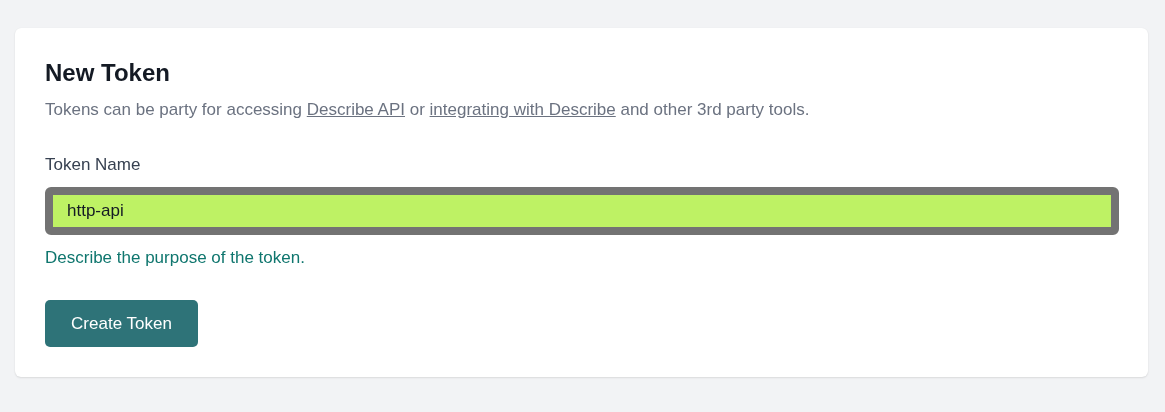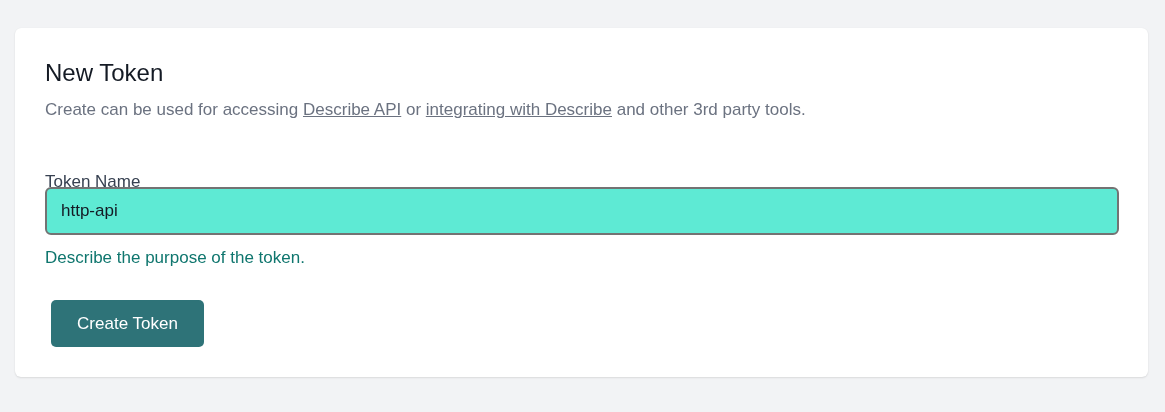--- a/index.html
+++ b/index.html
@@ -13,55 +13,55 @@
   .card {
     position: absolute;
     left: 15px; top: 28px;
     width: 1133px; height: 349px;
     background: #ffffff;
     border-radius: 6px;
     box-shadow: 0 1px 2px rgba(0,0,0,0.10), 0 0 1px rgba(0,0,0,0.06);
   }
   .title {
     position: absolute; left: 30px; top: 31px;
-    font-size: 24px; color: #141a24; margin: 0; font-weight: normal;
+    font-size: 24px; color: #141a24; margin: 0; font-weight: bold;
   }
   .desc {
     position: absolute; left: 30px; top: 72px;
     font-size: 17px; color: #6b7280; white-space: nowrap;
   }
   .desc a { color: #6b7280; text-decoration: underline; }
   .label {
-    position: absolute; left: 30px; top: 144px;
+    position: absolute; left: 30px; top: 127px;
     font-size: 17px; color: #374151;
   }
   .input {
     position: absolute; left: 30px; top: 159px;
     width: 1074px; height: 48px; box-sizing: border-box;
-    border: 2px solid #737373; border-radius: 6px;
+    border: 8px solid #737373; border-radius: 6px;
     padding: 0 14px; font-size: 17px; color: #141a24;
     font-family: "Liberation Sans", "DejaVu Sans", sans-serif;
-    outline: none; background: #5eead4;
+    outline: none; background: #bef264;
   }
   .help {
     position: absolute; left: 30px; top: 220px;
     font-size: 17px; color: #0f766e;
   }
   .btn {
-    position: absolute; left: 36px; top: 272px;
+    position: absolute; left: 30px; top: 272px;
     width: 153px; height: 47px;
     background: #2e7378; color: #fff;
     border: none; border-radius: 5px;
     font-size: 17px; cursor: pointer;
     font-family: "Liberation Sans", "DejaVu Sans", sans-serif;
   }
 </style>
 </head>
 <body>
 
 <div class="card">
   <h2 class="title">New Token</h2>
-  <div class="desc"><span>Create can be used for accessing </span><a href="#">Describe API</a><span> or </span><a href="#">integrating with Describe</a><span> and other 3rd party tools.</span></div>
+  <div class="desc"><span>Tokens can be party for accessing </span><a href="#">Describe API</a><span> or </span><a href="#">integrating with Describe</a><span> and other 3rd party tools.</span></div>
   <label class="label">Token Name</label>
   <input class="input" type="text" value="http-api" style="">
   <div class="help">Describe the purpose of the token.</div>
   <button class="btn">Create Token</button>
 </div>
 
 </body></html>

